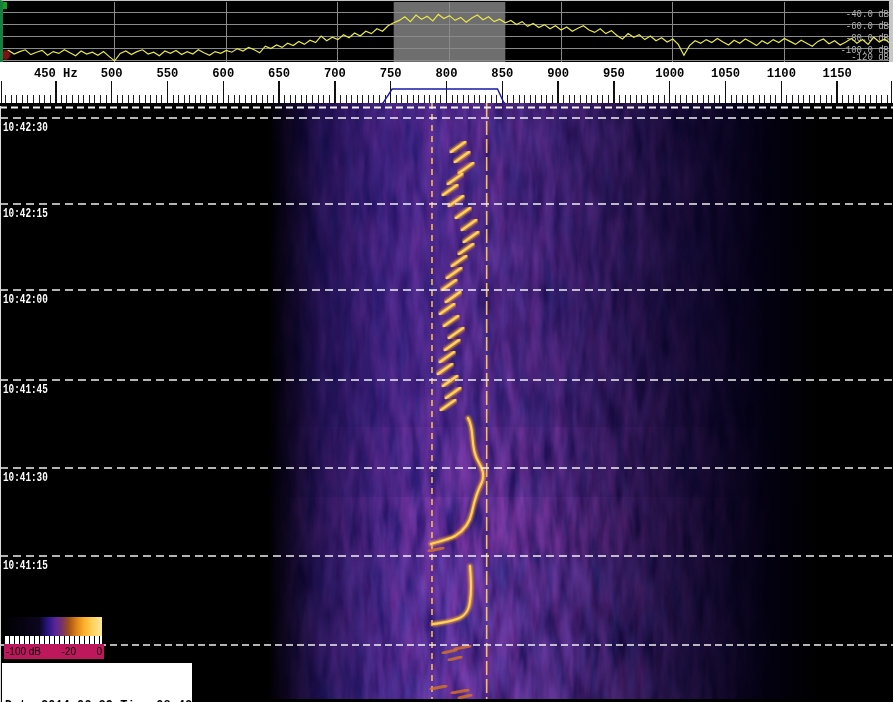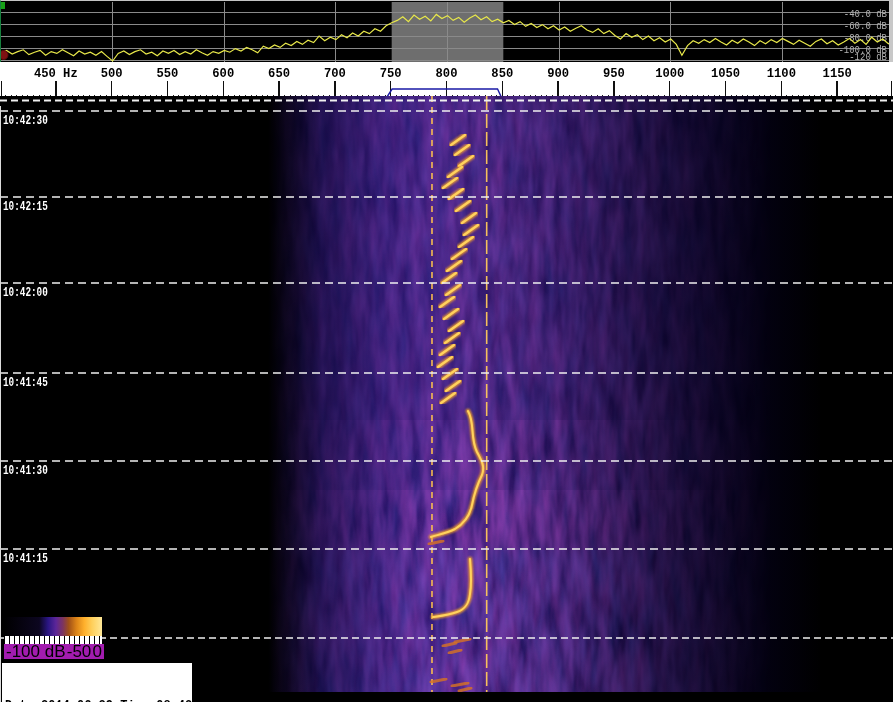--- a/index.html
+++ b/index.html
@@ -1,28 +1,28 @@
 <!DOCTYPE html>
 <html><head>
 <meta charset="utf-8">
 <style>
   html,body{margin:0;padding:0}
   body{width:893px;height:702px;background:#000;position:relative;overflow:hidden;
        font-family:"Liberation Sans",sans-serif}
   #spectrum-panel{position:absolute;left:0;top:0;width:893px;height:62px;background:#000;
-       border-top:1px solid #c4c4c4;border-left:1px solid #15803d;box-sizing:border-box}
+       border-top:1px solid #c4c4c4;border-left:3px solid #15803d;box-sizing:border-box}
   #spec-right-border{position:absolute;left:889px;top:0;width:4px;height:62px;background:#c8c8c8;z-index:3}
   #freq-scale{position:absolute;left:0;top:62px;width:893px;height:44px;background:#ffffff}
-  #waterfall{position:absolute;left:0;top:96px;width:849px;height:596px}
+  #waterfall{position:absolute;left:0;top:103px;width:849px;height:596px}
   #wf-left-edge{position:absolute;left:0;top:106px;width:1px;height:596px;background:#dcdcdc;z-index:4}
   #colorbar{position:absolute;left:4px;top:617px;width:100px;z-index:5}
   .cb-bar{height:19px;width:98px}
   .cb-ticks{height:8px;width:98px;background:repeating-linear-gradient(to right,#000 0,#000 1px,#fff 1px,#fff 5px)}
-  .cb-labels{height:15px;width:100px;background:#a21caf;display:flex;justify-content:space-between;
-       align-items:center;font-size:17px;color:#000;padding:0 2px;box-sizing:border-box}
+  .cb-labels{height:15px;width:100px;background:#be185d;display:flex;justify-content:space-between;
+       align-items:center;font-size:10px;color:#000;padding:0 2px;box-sizing:border-box}
   #status-box{position:absolute;left:2px;top:663px;width:190px;z-index:5;background:#fff;color:#000;
        font-family:"Liberation Mono","DejaVu Sans Mono",monospace;font-size:12px;font-weight:bold;
        line-height:17px;padding:1px 3px;box-sizing:border-box;white-space:pre}
   svg{display:block}
   text{user-select:none}
 </style>
 </head>
 <body>
 
 <div id="spectrum-panel">
@@ -372,21 +372,21 @@
       <text x="3" y="572" fill="#ffffff" font-family="&quot;Liberation Mono&quot;,&quot;DejaVu Sans Mono&quot;,monospace" font-size="12px" font-weight="bold" textLength="44.8" lengthAdjust="spacingAndGlyphs">10:41:15</text>
     </svg>
 </div>
 <div id="wf-left-edge"></div>
 
 <div id="colorbar">
   <div class="cb-bar" style="background: linear-gradient(to right, rgb(0, 0, 0) 0%, rgb(12, 6, 32) 36%, rgb(42, 22, 132) 45%, rgb(92, 38, 153) 53%, rgb(124, 52, 96) 60%, rgb(160, 80, 24) 66%, rgb(220, 132, 24) 74%, rgb(255, 176, 44) 82%, rgb(255, 208, 92) 90%, rgb(255, 232, 152) 100%);"></div>
   <div class="cb-ticks"></div>
   <div class="cb-labels">
     <span>-100 dB</span>
-    <span>-50</span>
+    <span>-20</span>
     <span>0</span>
   </div>
 </div>
 
 <div id="status-box">
   <div>Date=2014-06-29 Time=08:42</div>
   
 </div>
 
 </body></html>

